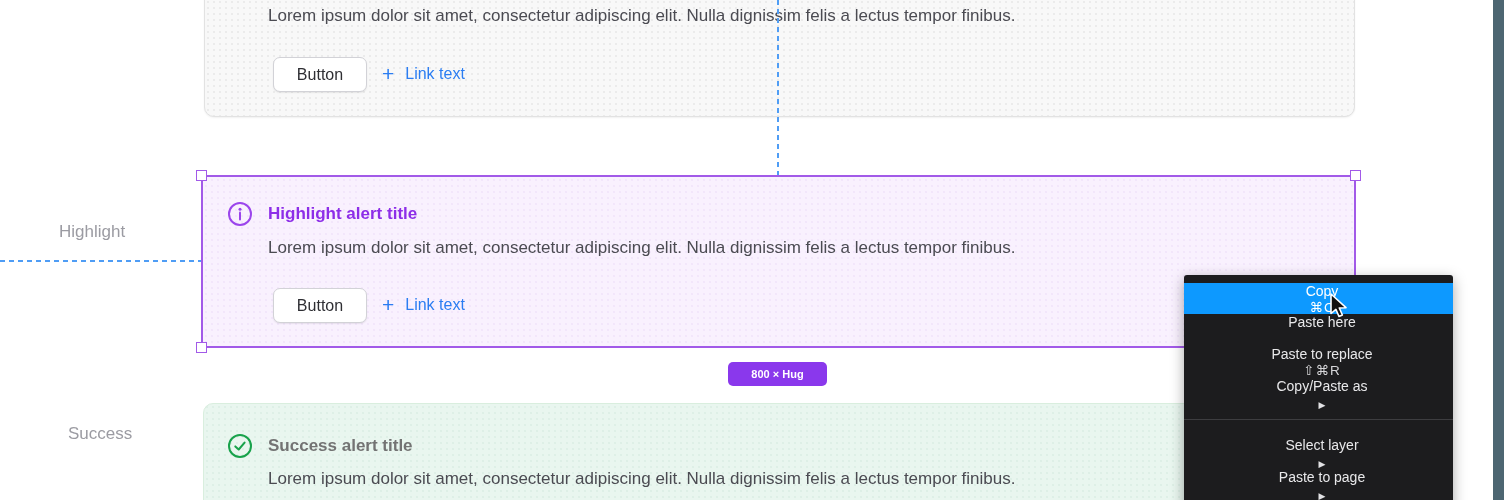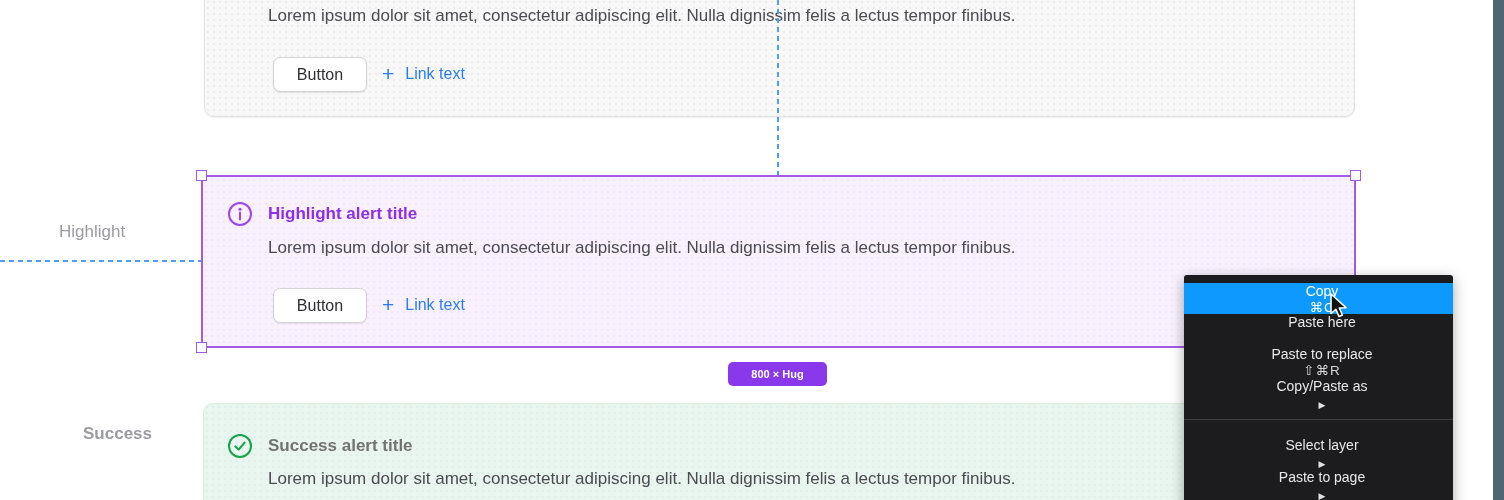--- a/index.html
+++ b/index.html
@@ -154,21 +154,21 @@
   <div class="abs alert-btn" style="left:273px; top:288px;">
     <span>Button</span>
   </div>
   <div class="abs alert-link" style="left:382px; top:294px;">
     <span class="plus">+</span>
     <span>Link text</span>
   </div>
 
   <div class="abs size-badge">800 × Hug</div>
 
-  <div class="abs section-label" style="left:83px; top:424px;font-weight:bold;">Success</div>
+  <div class="abs section-label" style="left:68px; top:424px;">Success</div>
 
   <div class="abs card-success"></div>
   <div class="abs" style="left:227px; top:433px; width:26px; height:26px;">
     <svg width="26" height="26" viewBox="0 0 26 26">
       <circle cx="13" cy="13" r="11" fill="none" stroke="#18a24b" stroke-width="2"></circle>
       <polyline points="8.3,13.4 11.7,16.5 17.6,9.6" fill="none" stroke="#18a24b" stroke-width="2" stroke-linecap="round" stroke-linejoin="round"></polyline>
     </svg>
   </div>
   <div class="abs alert-title title-green" style="left:268px; top:436px;">Success alert title</div>
   <div class="abs body-text" style="left:268px; top:469px;">Lorem ipsum dolor sit amet, consectetur adipiscing elit. Nulla dignissim felis a lectus tempor finibus.</div>

